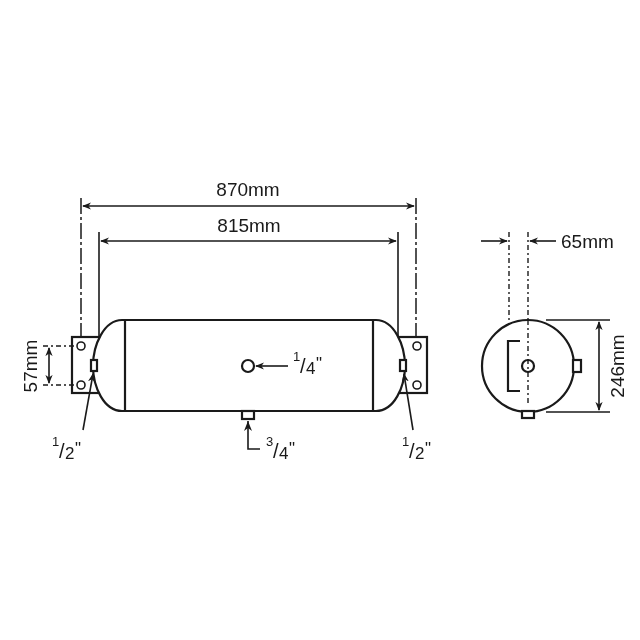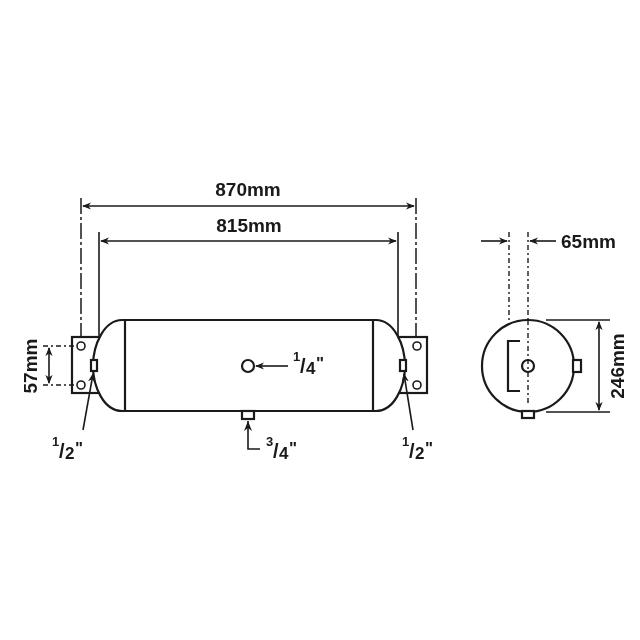--- a/index.html
+++ b/index.html
@@ -1,17 +1,17 @@
 <!DOCTYPE html>
 <html><head>
 <meta charset="utf-8">
 <style>
   html, body { margin: 0; padding: 0; background: #ffffff; }
   body { width: 640px; height: 640px; overflow: hidden; }
-  #canvas { position: absolute; left: 0; top: 0; width: 640px; height: 640px; font-weight: bold; }
+  #canvas { position: absolute; left: 0; top: 0; width: 640px; height: 640px; }
   svg { display: block; }
   .ln { stroke: #1a1a1a; stroke-width: 2.2; fill: none; }
   .thin { stroke: #1a1a1a; stroke-width: 1.6; fill: none; }
   .dash { stroke: #1a1a1a; stroke-width: 1.5; fill: none; stroke-dasharray: 16 3 3 3; }
   .dash2 { stroke: #1a1a1a; stroke-width: 1.4; fill: none; stroke-dasharray: 5 3 2 3; }
   .fillw { fill: #ffffff; stroke: #1a1a1a; stroke-width: 2.2; }
   .lbl { font-family: "Liberation Sans", sans-serif; fill: #1a1a1a; }
   .big { font-size: 19px; }
   .frac-num { font-size: 13px; }
   .frac-slash { font-size: 20px; }

